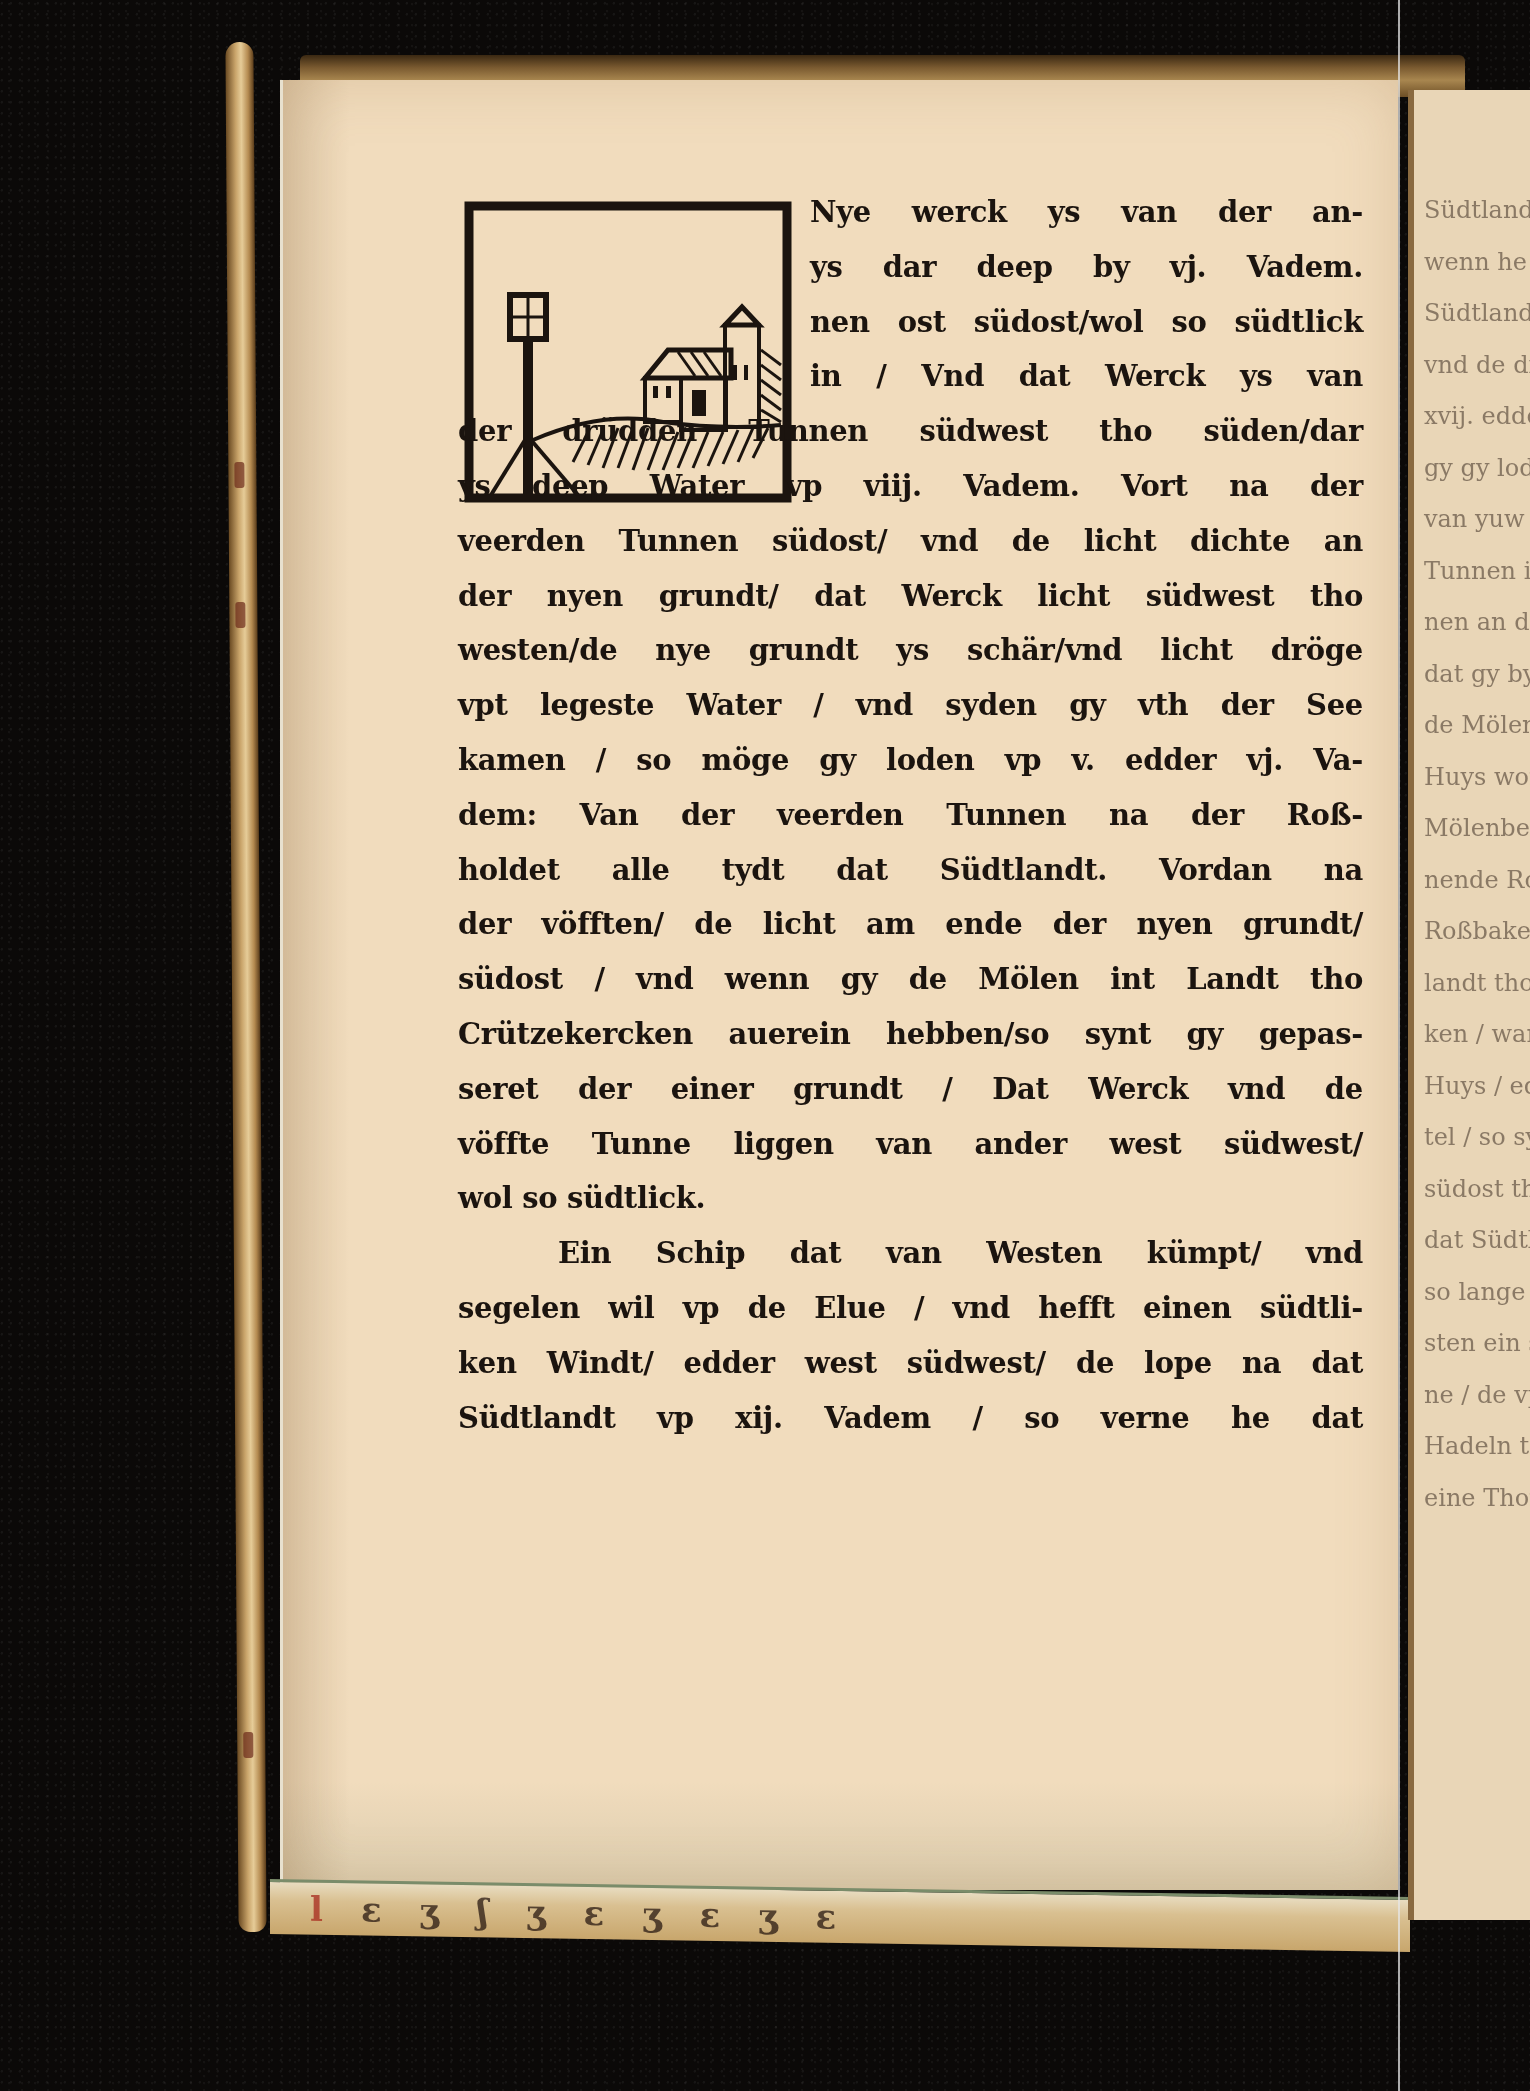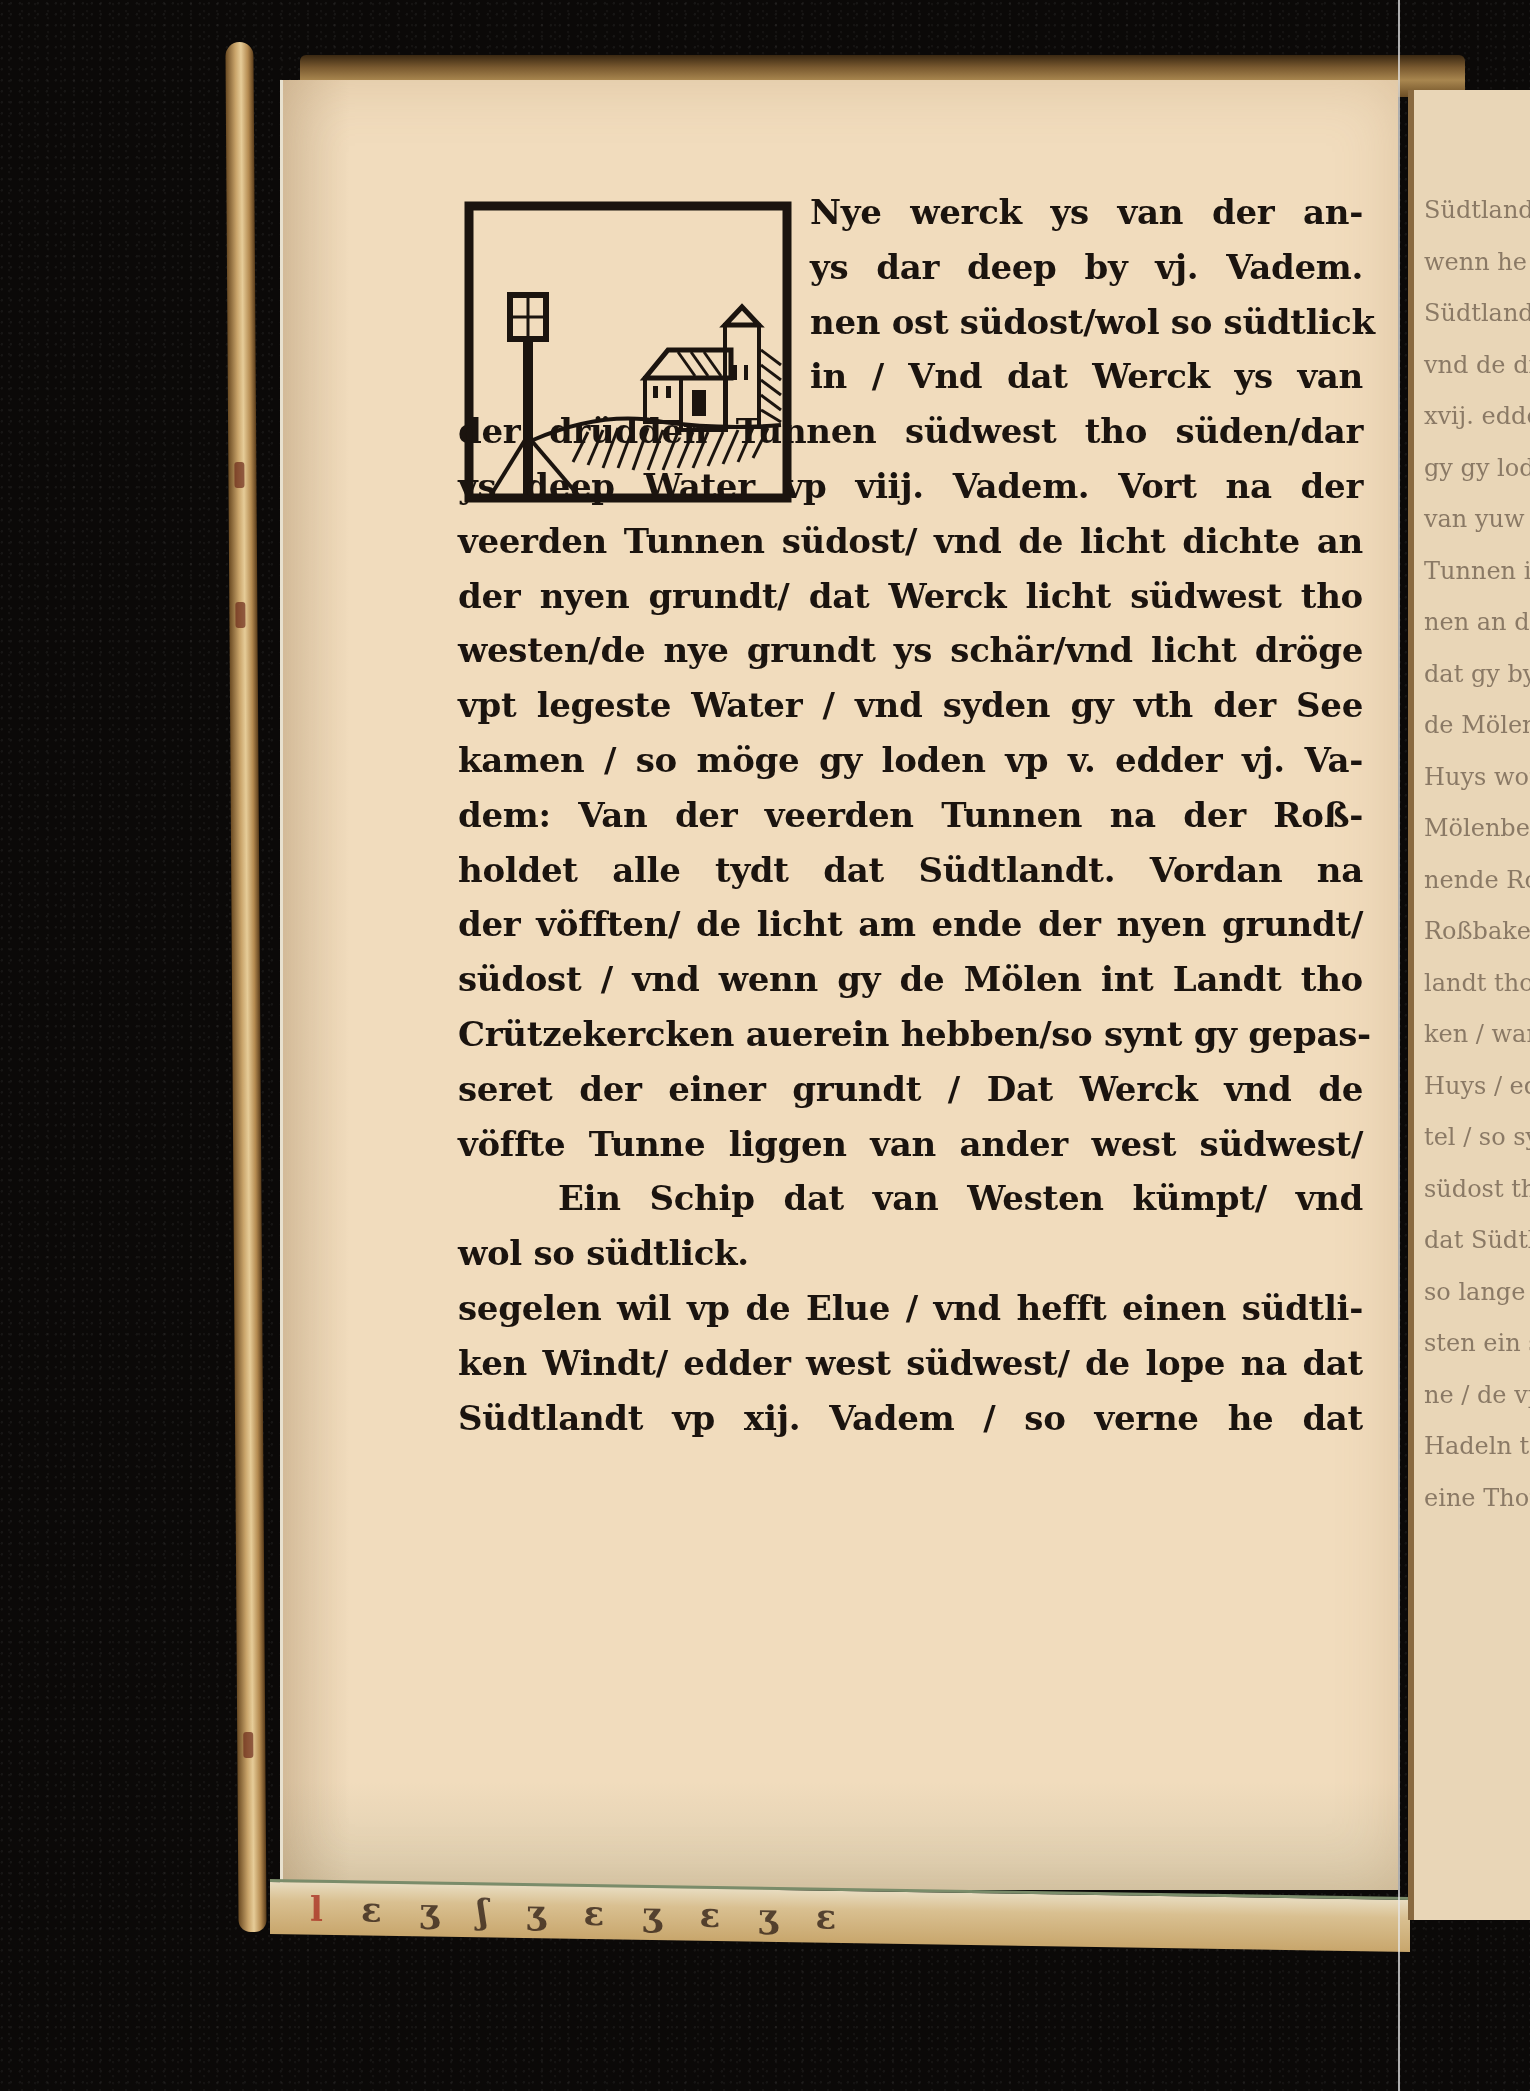--- a/index.html
+++ b/index.html
@@ -70,21 +70,21 @@
     }
     .right-page .ghost-line {
       font-family: "DejaVu Serif", serif; font-size: 24px; line-height: 51.5px;
       color: rgba(60,45,35,0.55); white-space: nowrap; padding-left: 10px;
       filter: blur(0.6px);
     }
     
     .textblock {
       position: absolute; left: 458px; top: 185px; width: 905px;
       font-family: "DejaVu Serif", serif; font-weight: bold;
-      font-size: 34px; line-height: 54.8px; color: #1b140f;
+      font-size: 29px; line-height: 54.8px; color: #1b140f;
       letter-spacing: -0.3px;
     }
     .line { display: block; white-space: nowrap; text-align: justify; text-align-last: justify; height: 54.8px; }
     .line.indent-fig { margin-left: 352px; }
     .line.last { text-align-last: left; }
     .line.para-start { padding-left: 100px; }
     .line.catch { text-align-last: right; }
     
     .woodcut {
       position: absolute; left: 463px; top: 200px; width: 330px; height: 305px;
@@ -170,22 +170,22 @@
   <span class="line">westen/de nye grundt ys schär/vnd licht dröge</span>
   <span class="line">vpt legeste Water / vnd syden gy vth der See</span>
   <span class="line">kamen / so möge gy loden vp v. edder vj. Va-</span>
   <span class="line">dem: Van der veerden Tunnen na der Roß-</span>
   <span class="line">holdet alle tydt dat Südtlandt. Vordan na</span>
   <span class="line">der vöfften/ de licht am ende der nyen grundt/</span>
   <span class="line">südost / vnd wenn gy de Mölen int Landt tho</span>
   <span class="line">Crützekercken auerein hebben/so synt gy gepas-</span>
   <span class="line">seret der einer grundt / Dat Werck vnd de</span>
   <span class="line">vöffte Tunne liggen van ander west südwest/</span>
+  <span class="line last">wol so südtlick.</span>
   <span class="line para-start">Ein Schip dat van Westen kümpt/ vnd</span>
-  <span class="line last">wol so südtlick.</span>
   <span class="line">segelen wil vp de Elue / vnd hefft einen südtli-</span>
   <span class="line">ken Windt/ edder west südwest/ de lope na dat</span>
   <span class="line">Südtlandt vp xij. Vadem / so verne he dat</span>
 </div>
 
 <div class="bottom-edge">
   <span class="edge-glyph red">l</span>
   <span class="edge-glyph">ɛ</span>
   <span class="edge-glyph">ʒ</span>
   <span class="edge-glyph">ʃ</span>

